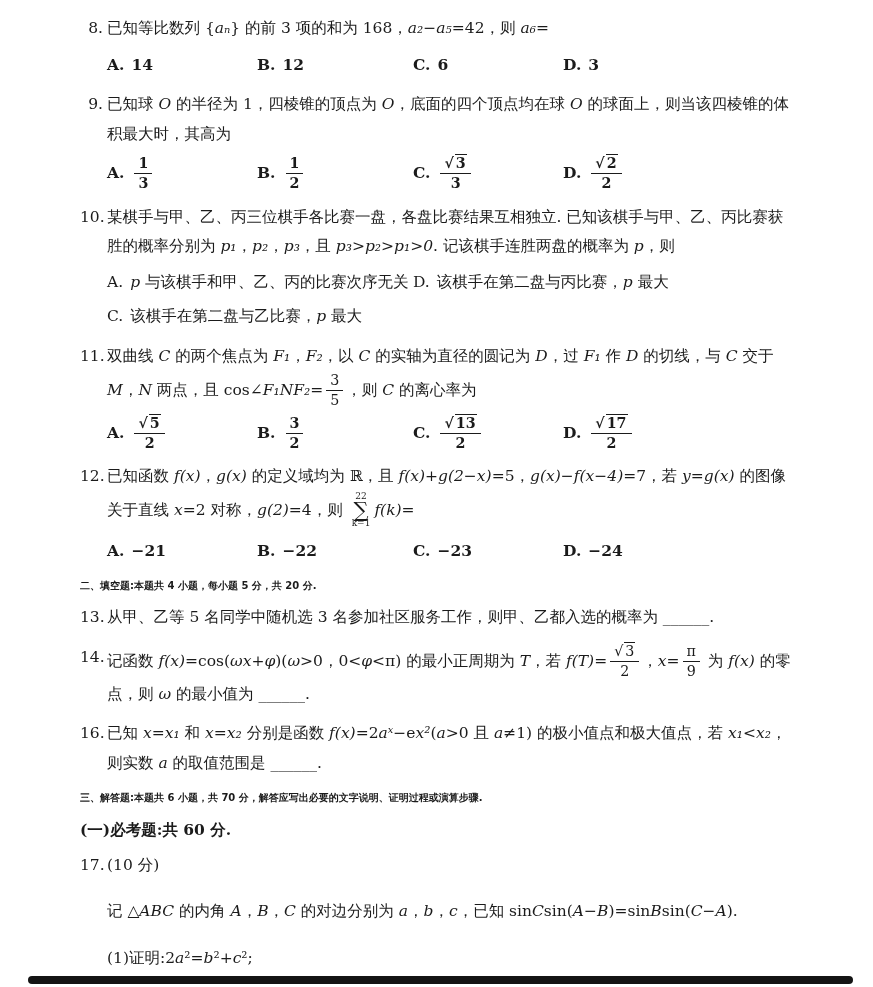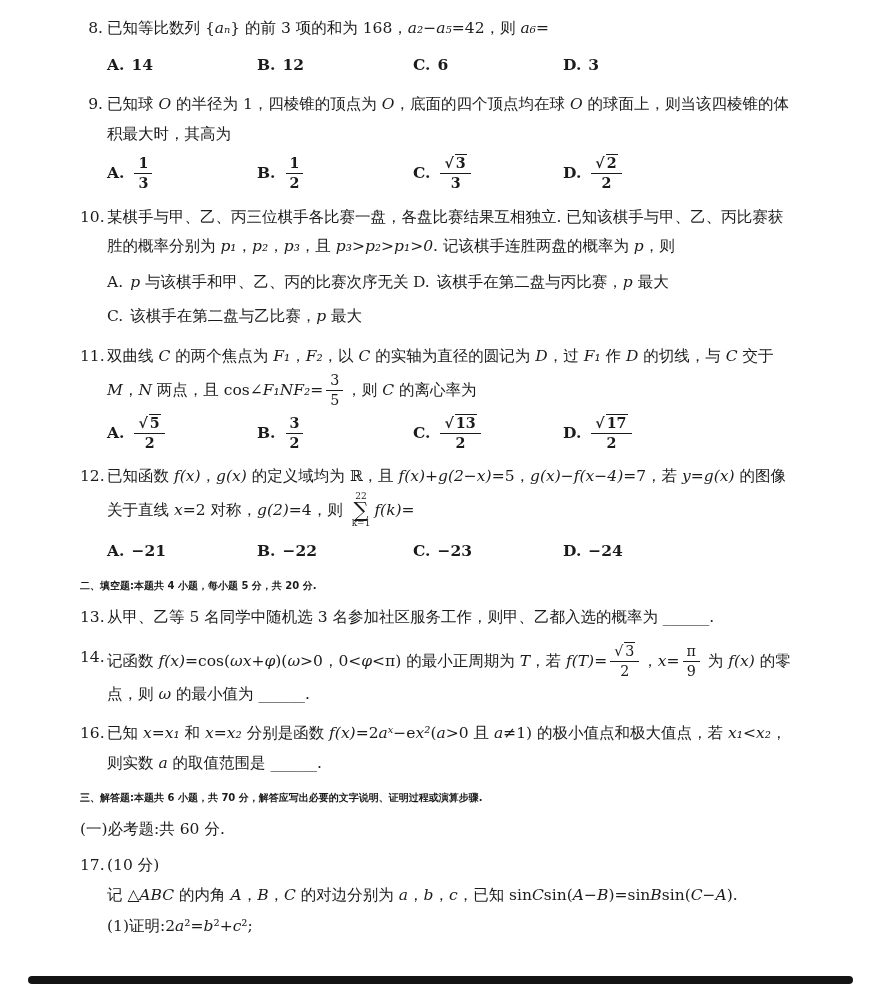--- a/index.html
+++ b/index.html
@@ -6,32 +6,32 @@
   body{
     width:873px;height:987px;position:relative;overflow:hidden;
     background:#ffffff;color:#1b1b1b;
     font-family:"DejaVu Serif","Liberation Serif",serif;
     font-size:15.5px;
   }
   #doc{padding:14px 78px 0 80px;}
   .q{position:relative;padding-left:27px;margin-bottom:10px;}
   .qnum{position:absolute;left:0;top:0;width:23px;text-align:right;line-height:1.9;}
   .stem{line-height:1.9;}
-  .extra{line-height:1.9;margin-top:1px;}
+  .extra{line-height:1.9;margin-top:17px;}
   .opts{display:grid;margin:6px 0 2px;line-height:2.0;align-items:center;}
   .opts.c4{grid-template-columns:150px 156px 150px 1fr;font-weight:bold;}
   .opts.c2{grid-template-columns:306px 1fr;row-gap:3px;}
   .opt{white-space:nowrap;}
   .opt .ol{margin-right:7px;}
   .heading{
     font-weight:bold;line-height:1.9;margin:6px 0 8px;
     font-family:"DejaVu Sans","Liberation Sans",sans-serif;
     font-size:10px;
   }
-  .plain{line-height:1.9;margin-bottom:6px;}
+  .plain{line-height:1.9;margin-bottom:6px;font-weight:bold;}
   .mv{font-style:italic;}
   .frac{
     display:inline-flex;flex-direction:column;align-items:center;
     vertical-align:middle;line-height:1.2;font-size:0.92em;margin:0 3px;
   }
   .frac .fn{border-bottom:1.2px solid currentColor;padding:0 4px 1px;}
   .frac .fd{padding-top:1px;}
   .rad{border-top:1.2px solid currentColor;margin-left:1px;padding:0 1px;}
   .bigsum{
     display:inline-flex;flex-direction:column;align-items:center;

